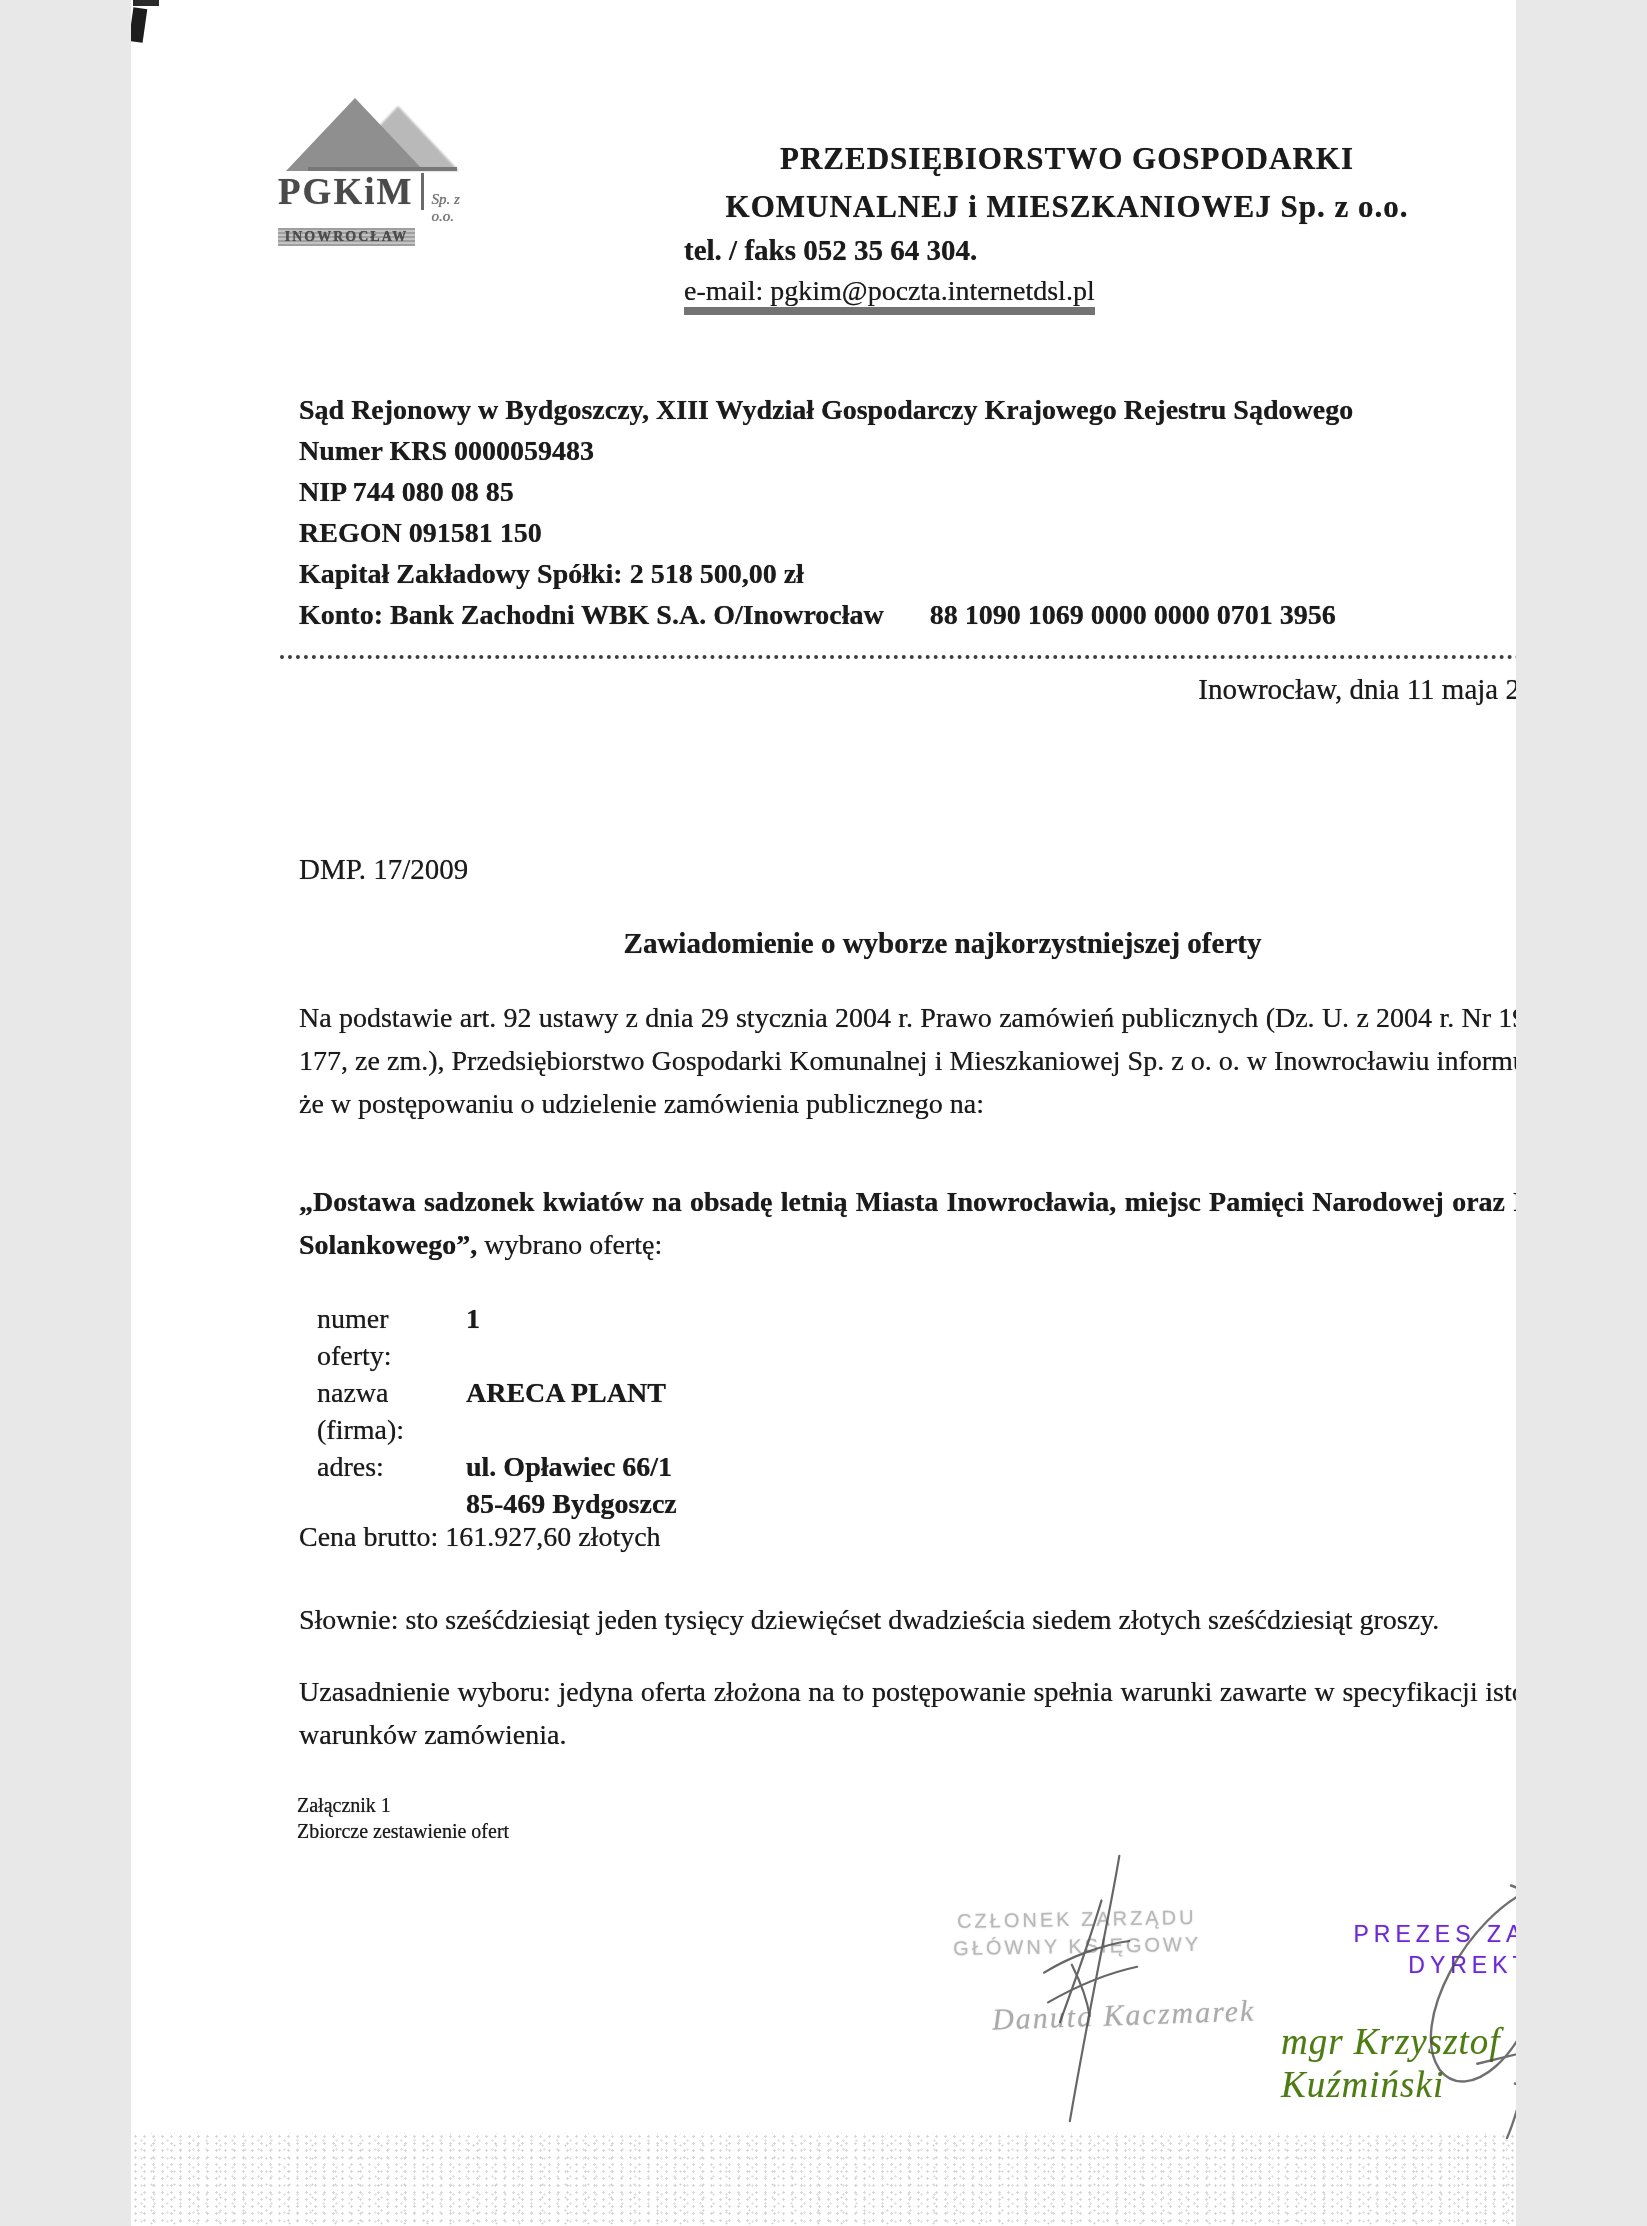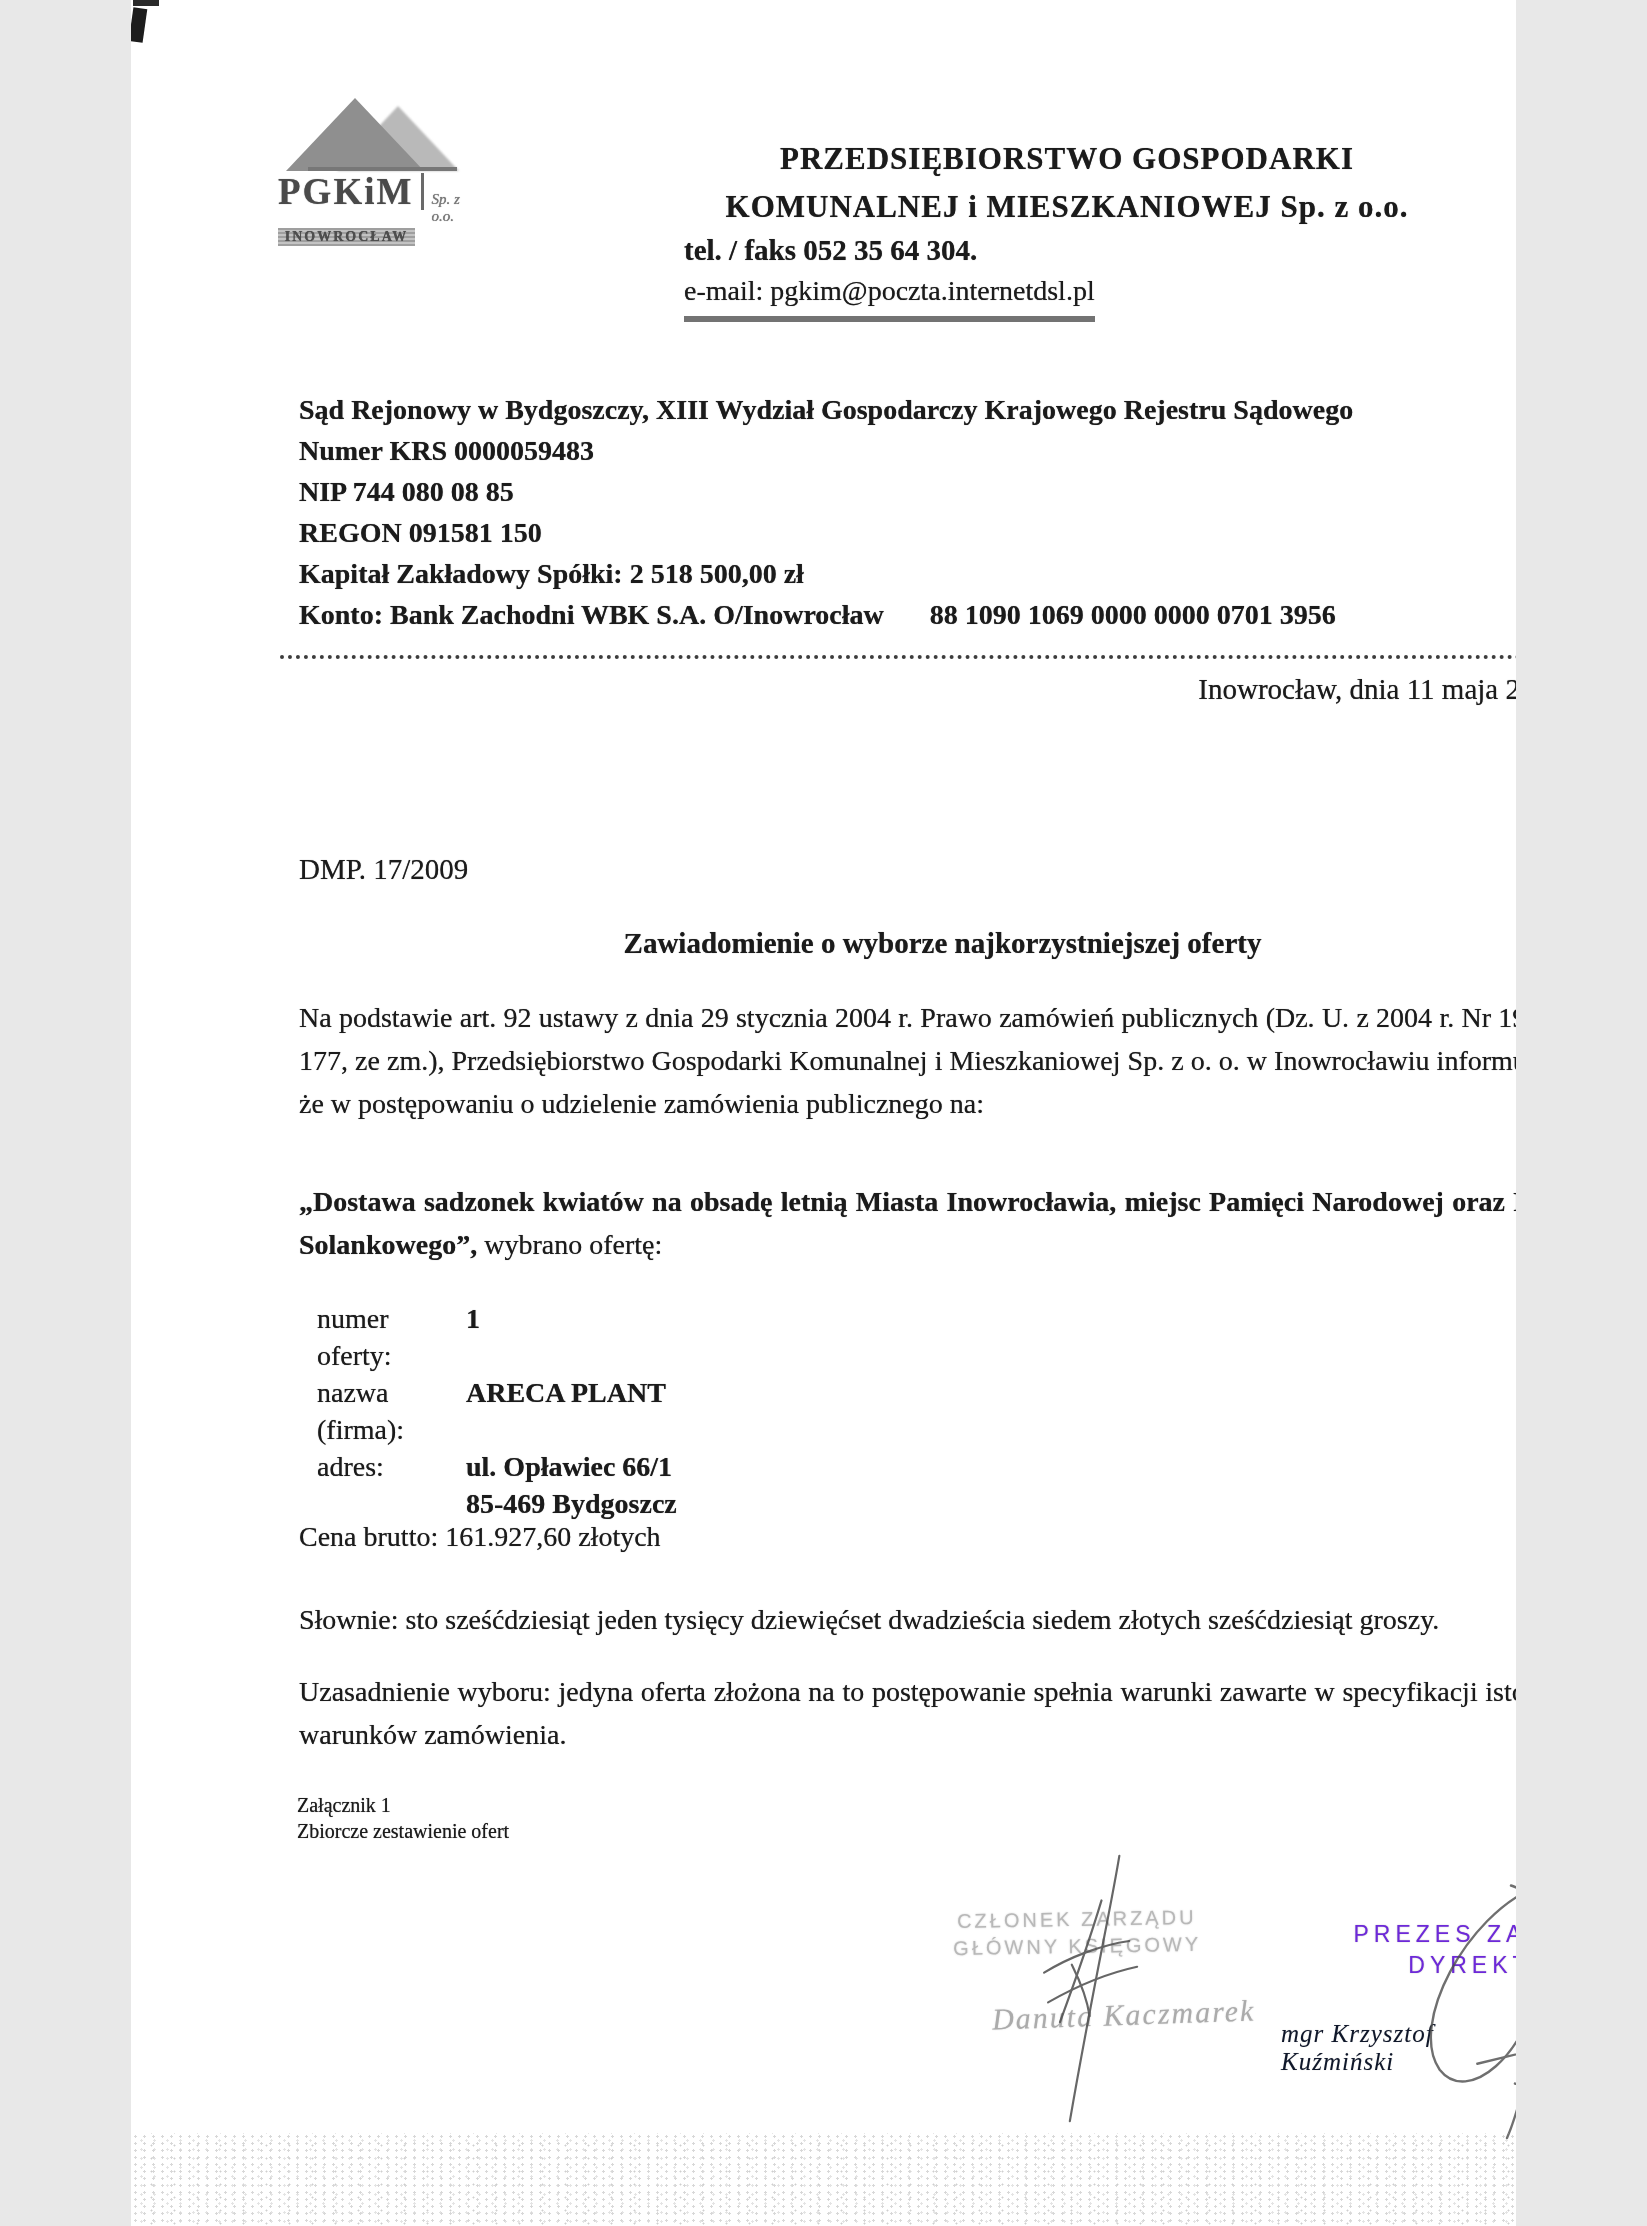--- a/index.html
+++ b/index.html
@@ -44,21 +44,21 @@
     color:#4e4e4e;font-size:14px;font-weight:bold;letter-spacing:2px;text-align:center;
   }
 
   .head-block{position:absolute;left:436px;top:141px;width:1000px;}
   .head-line{font-weight:bold;text-align:center;}
   .hl1{font-size:31px;letter-spacing:1px;}
   .hl2{font-size:31px;margin-top:12px;letter-spacing:1px;}
   .hl3{font-size:30px;margin-top:11px;}
   .hl-left{font-weight:bold;font-size:29px;text-align:left;padding-left:117px;margin-top:9px;}
   .hl-email{font-weight:normal;font-size:28px;text-align:left;padding-left:117px;margin-top:8px;}
-  .hl-email span{border-bottom:6px solid #737373;padding-bottom:10px;}
+  .hl-email span{border-bottom:8px solid #737373;padding-bottom:1px;}
 
   .reg-block{position:absolute;left:168px;top:389px;width:1297px;font-weight:bold;font-size:28px;line-height:41px;}
   .reg-line{white-space:nowrap;}
   .acct-gap{display:inline-block;width:46px;}
 
   .dotted-sep{
     position:absolute;left:149px;top:655px;width:1305px;height:0;
     border-bottom:4px dotted #3d3d3d;
   }
   .dateline{position:absolute;left:168px;top:673px;width:1287px;text-align:right;font-size:29px;}
@@ -82,21 +82,21 @@
   .p-just{top:1670px;}
 
   .attachment{position:absolute;left:166px;top:1792px;font-size:20px;line-height:26px;}
 
   
   .stamp{position:absolute;font-family:"Liberation Sans","DejaVu Sans",sans-serif;text-align:center;}
   .stamp-left{left:733px;top:1906px;width:426px;color:#b8b8b8;font-size:20px;letter-spacing:3px;line-height:27px;text-shadow:0 0 2px #d2d2d2;transform:rotate(-1deg);}
   .stamp-right{left:1173px;top:1919px;width:376px;color:#6d28d9;font-size:23px;letter-spacing:5px;line-height:31px;text-shadow:0 0 1.5px #c0c0c0;}
   .sig-name{position:absolute;font-style:italic;}
   .sig-name-left{left:861px;top:1998px;font-size:30px;color:#ababab;transform:rotate(-2deg);letter-spacing:2px;text-shadow:0 0 1.5px #cfcfcf;}
-  .sig-name-right{left:1150px;top:2020px;font-size:25px;color:#0f172a;letter-spacing:1px;text-shadow:0 0 1px #bdbdbd;}
+  .sig-name-right{left:1150px;top:2020px;font-size:37px;color:#4d7c0f;letter-spacing:1px;text-shadow:0 0 1px #bdbdbd;}
   .sig-svg{position:absolute;}
 
   
   .corner-speck{position:absolute;left:0;top:8px;width:14px;height:34px;background:#1d1d1d;transform:rotate(8deg);}
   .corner-speck2{position:absolute;left:2px;top:0;width:26px;height:6px;background:#2a2a2a;}
   .noise-band{
     position:absolute;left:0;bottom:0;width:100%;height:94px;
     background-image:
       radial-gradient(circle,#b9b9b9 1px,transparent 1.4px),
       radial-gradient(circle,#cfcfcf 1px,transparent 1.4px),

